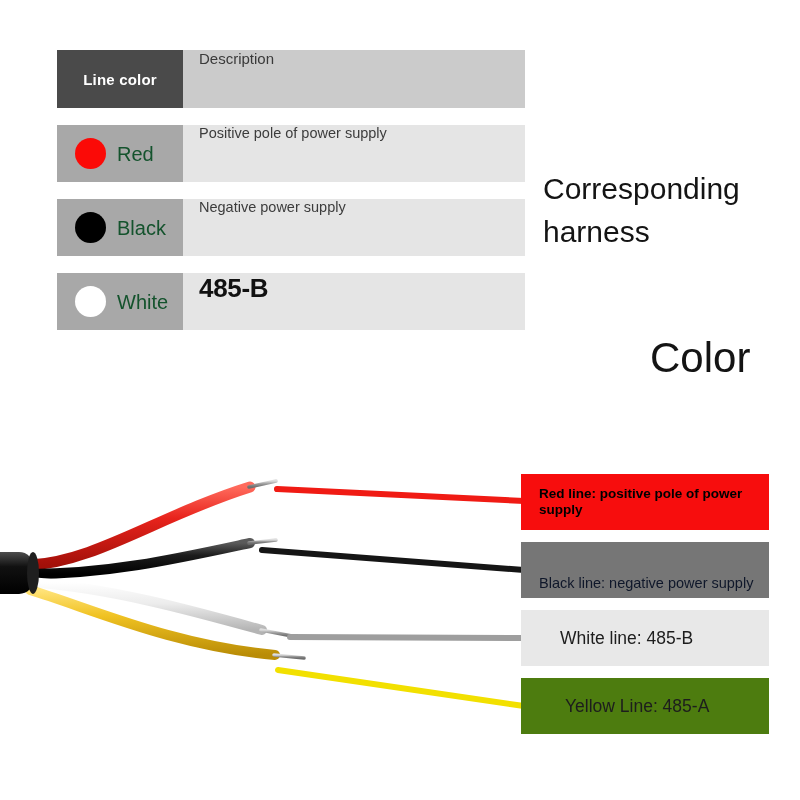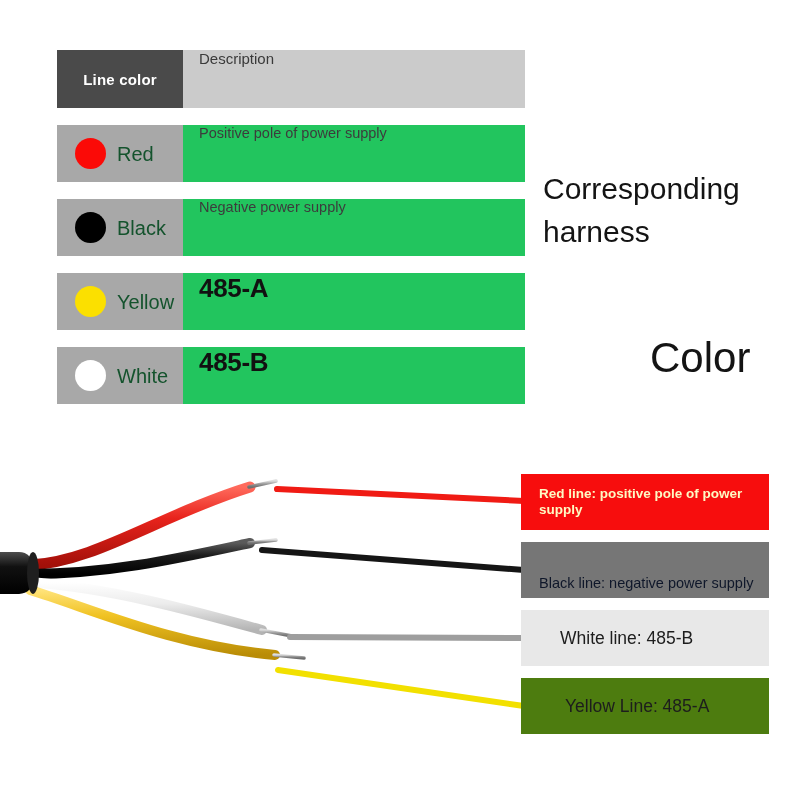--- a/index.html
+++ b/index.html
@@ -62,21 +62,21 @@
     color: #3a3a3a;
     font-size: 15px;
   }
 
   
   .trow.data .tcell-color {
     background: #a8a8a8;
     padding-left: 18px;
     gap: 11px;
   }
-  .trow.data .tcell-desc { background: #22c55e; }
+  .trow.data .tcell-desc { background: #e5e5e5; }
 
   .swatch {
     width: 31px;
     height: 31px;
     border-radius: 50%;
     flex: 0 0 31px;
   }
   .swatch.red    { background: #fb0a07; }
   .swatch.black  { background: #000000; }
   .swatch.yellow { background: #fbe000; }
@@ -143,21 +143,21 @@
     width: 248px;
     height: 56px;
   }
   .callout span { line-height: 1.15; }
 
   #callout-red {
     left: 521px; top: 474px;
     background: #f70d0d;
   }
   #callout-red span {
-    color: #fef9c3;
+    color: #000000;
     font-size: 13.5px;
     font-weight: bold;
   }
   #callout-black {
     left: 521px; top: 542px;
     background: #767676;
   }
   #callout-black span {
     color: #0f172a;
     font-size: 14.5px;
@@ -209,29 +209,20 @@
   <div class="trow data">
     <div class="tcell-color">
       <span class="swatch black"></span>
       <span class="color-name">Black</span>
     </div>
     <div class="tcell-desc">
       <span class="desc-small">Negative power supply</span>
     </div>
   </div>
 
-  <div class="trow data">
-    <div class="tcell-color">
-      <span class="swatch yellow"></span>
-      <span class="color-name">Yellow</span>
-    </div>
-    <div class="tcell-desc">
-      <span class="desc-big">485-A</span>
-    </div>
-  </div>
 
   <div class="trow data">
     <div class="tcell-color">
       <span class="swatch white"></span>
       <span class="color-name">White</span>
     </div>
     <div class="tcell-desc">
       <span class="desc-big">485-B</span>
     </div>
   </div>

